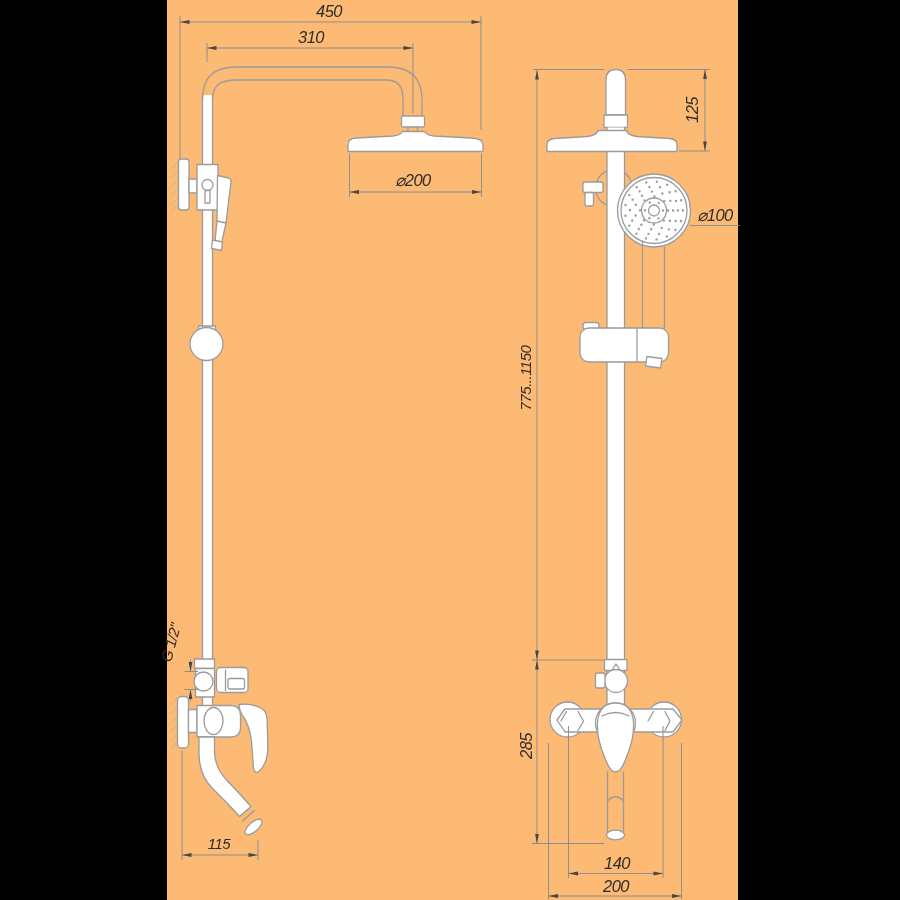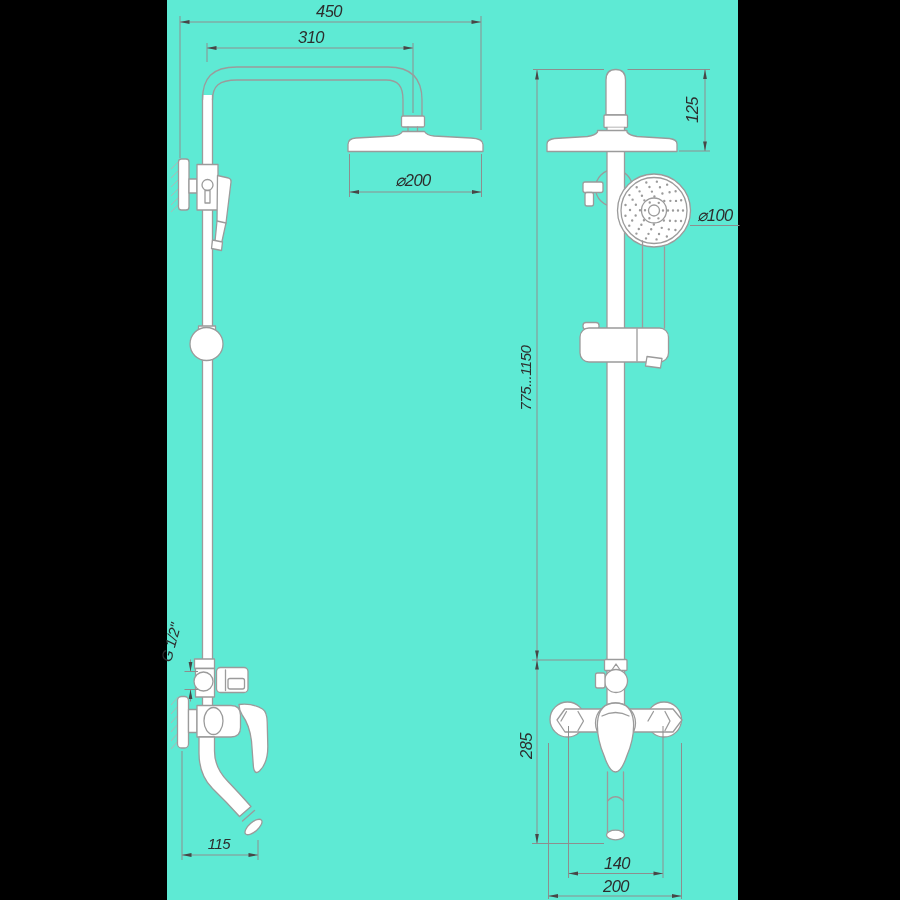--- a/index.html
+++ b/index.html
@@ -1,16 +1,16 @@
 <!DOCTYPE html>
 <html><head>
 <meta charset="utf-8">
 <style>
   html,body{margin:0;padding:0;background:#000;}
-  .stage{position:relative;width:900px;height:900px;background:#5eead4;overflow:hidden;}
+  .stage{position:relative;width:900px;height:900px;background:#fdba74;overflow:hidden;}
   svg{display:block;}
   .o{fill:#fff;stroke:#9b9b9b;stroke-width:1.3;stroke-linejoin:round;stroke-linecap:round;}
   .s{fill:none;stroke:#9b9b9b;stroke-width:1.3;stroke-linejoin:round;stroke-linecap:round;}
   .d{fill:none;stroke:#8e8e8e;stroke-width:1;}
   .h{fill:none;stroke:#b3b3b3;stroke-width:0.9;}
   .ar{fill:#474747;stroke:none;}
   .dots{fill:none;stroke:#9b9b9b;stroke-width:2.4;stroke-linecap:round;}
   text.t{font-family:"Liberation Sans",sans-serif;font-style:italic;font-size:16.5px;
          fill:#2d2d2d;letter-spacing:-0.5px;text-anchor:middle;}
   text.t2{font-size:15px;}

